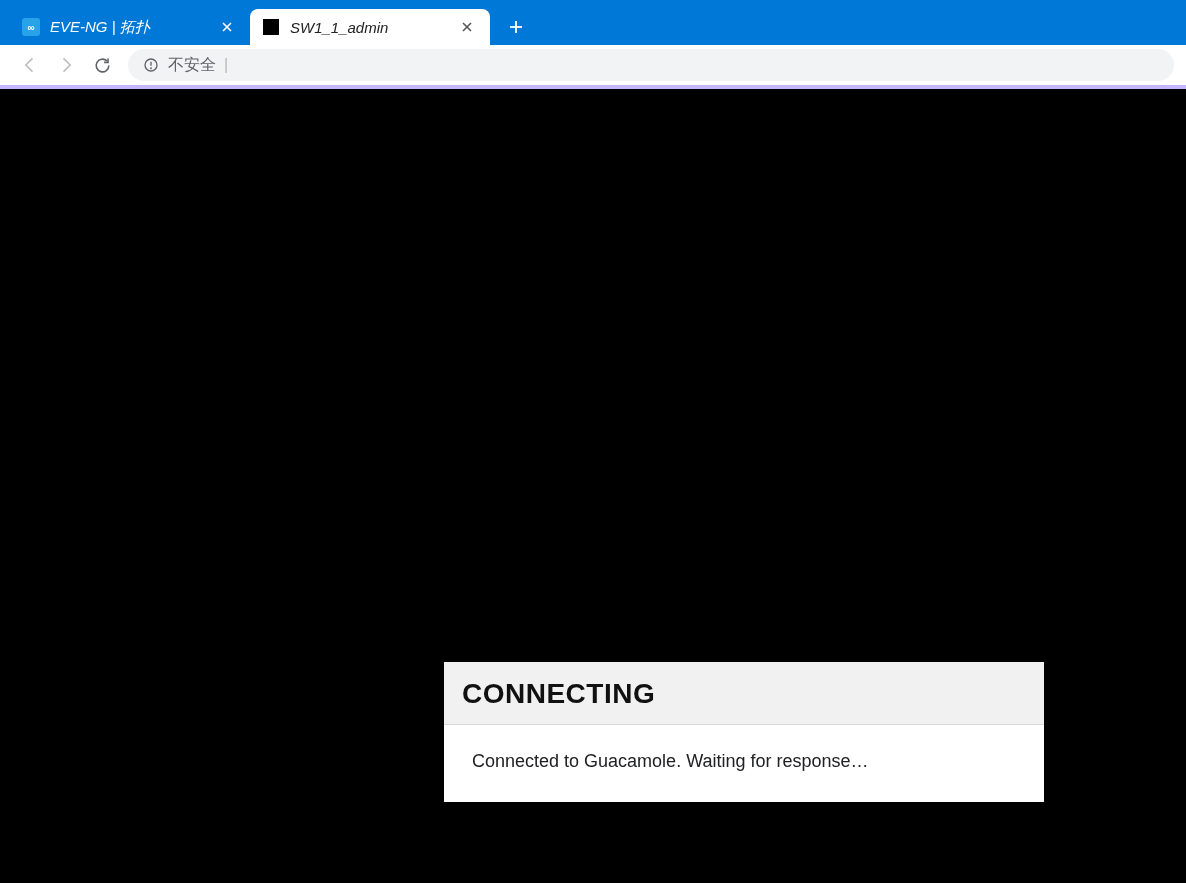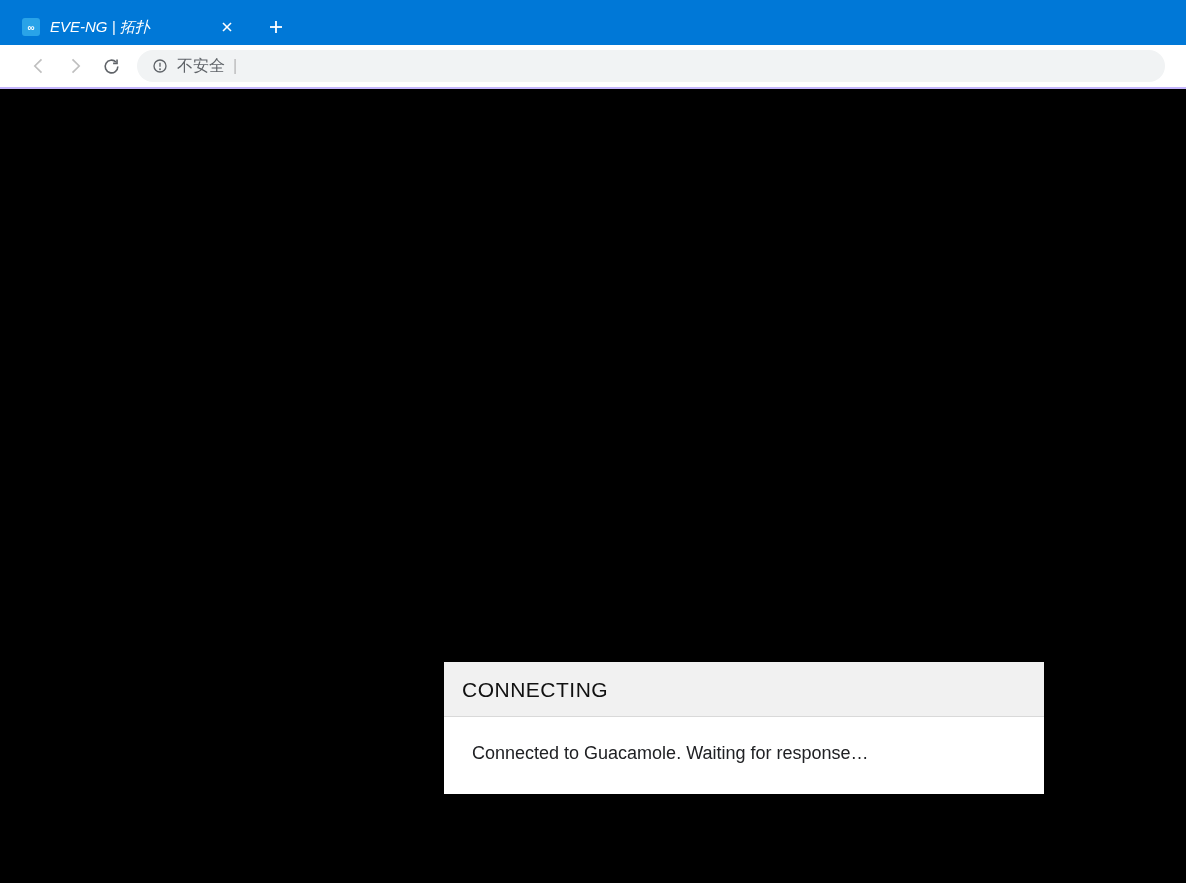--- a/index.html
+++ b/index.html
@@ -48,22 +48,22 @@
       display: flex; align-items: center; justify-content: center;
       border-radius: 4px;
     }
 
     
     .address-bar {
       height: 44px;
       background: #fff;
       display: flex;
       align-items: center;
-      padding: 0 21px;
-      border-bottom: 2px solid #c4b5fd;
+      padding: 0 12px;
+      border-bottom: 4px solid #c4b5fd;
     }
     .nav-btn {
       width: 36px; height: 36px; display: flex; align-items: center; justify-content: center;
       border-radius: 50%;
     }
     .nav-btn svg { stroke: #5f6368; }
     .nav-btn.disabled svg { stroke: #bfbfbf; }
     .omnibox {
       flex: 1 1 auto;
       height: 32px;
@@ -101,22 +101,22 @@
       width: 600px;
       background: #fff;
       box-shadow: 0 4px 16px rgba(0,0,0,0.35);
     }
     .dialog-header {
       background: #f1f1f1;
       border-bottom: 1px solid #d9d9d9;
       padding: 16px 18px 14px 18px;
     }
     .dialog-title {
-      font-size: 21px;
-      font-weight: 400;
+      font-size: 28px;
+      font-weight: 700;
       letter-spacing: 0.5px;
       color: #111;
     }
     .dialog-body {
       padding: 26px 40px 30px 28px;
       font-size: 18px;
       color: #202124;
     }
 
     
@@ -139,20 +139,32 @@
     </span>
     <span class="title">EVE-NG | 拓扑</span>
     <span class="close">
       <svg width="10" height="10" viewBox="0 0 10 10" fill="none" stroke-width="1.6">
         <line x1="1" y1="1" x2="9" y2="9"></line>
           <line x1="9" y1="1" x2="1" y2="9"></line>
       </svg>
     </span>
   </div>
 
+  <div class="tab active">
+    <span class="favicon">
+      <span class="fav-black"></span>
+    </span>
+    <span class="title">SW1_1_admin</span>
+    <span class="close">
+      <svg width="10" height="10" viewBox="0 0 10 10" fill="none" stroke-width="1.6">
+        <line x1="1" y1="1" x2="9" y2="9"></line>
+          <line x1="9" y1="1" x2="1" y2="9"></line>
+      </svg>
+    </span>
+  </div>
 
   <div class="new-tab">
     <svg width="16" height="16" viewBox="0 0 16 16" fill="none" stroke="#fff" stroke-width="1.8">
       <line x1="8" y1="2" x2="8" y2="14"></line>
         <line x1="2" y1="8" x2="14" y2="8"></line>
     </svg>
   </div>
 </div>
 
 <div class="address-bar">

